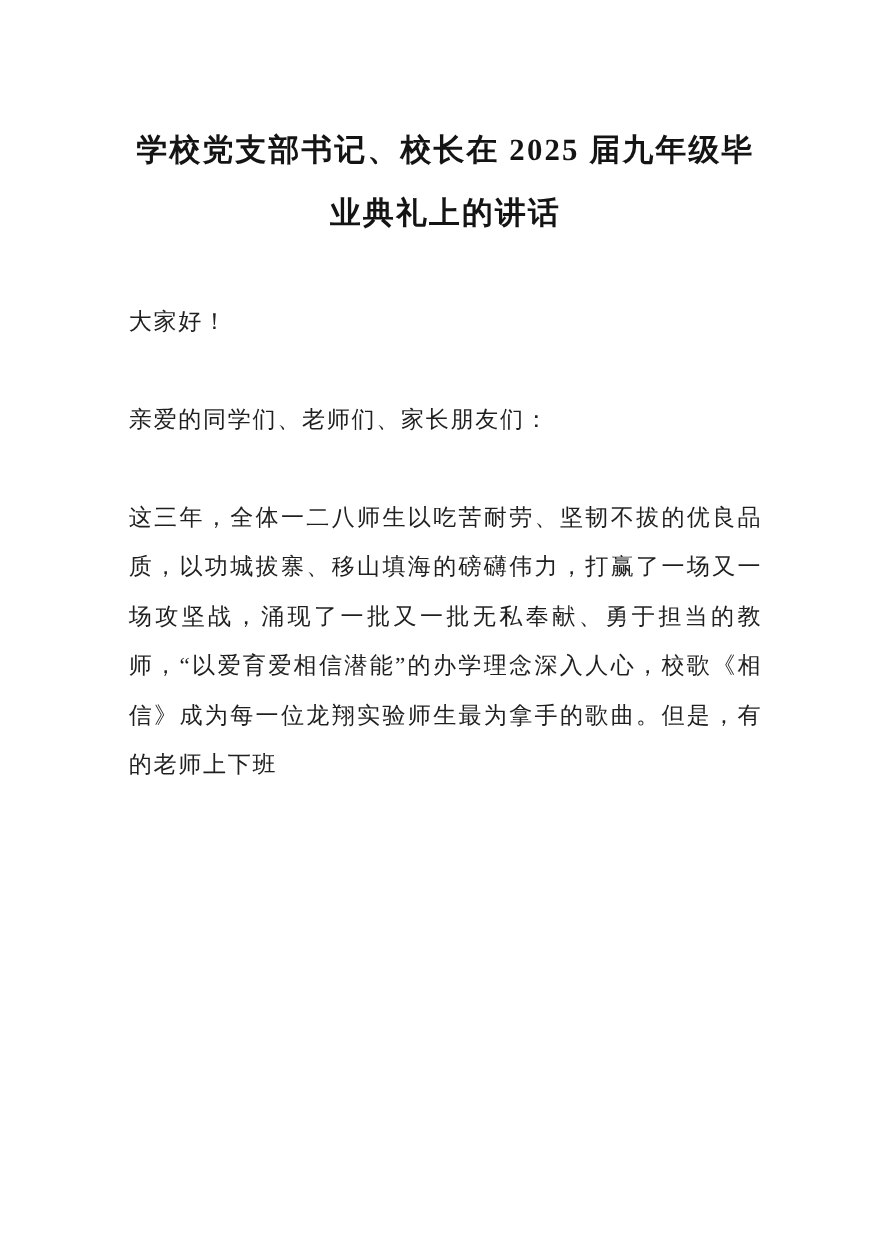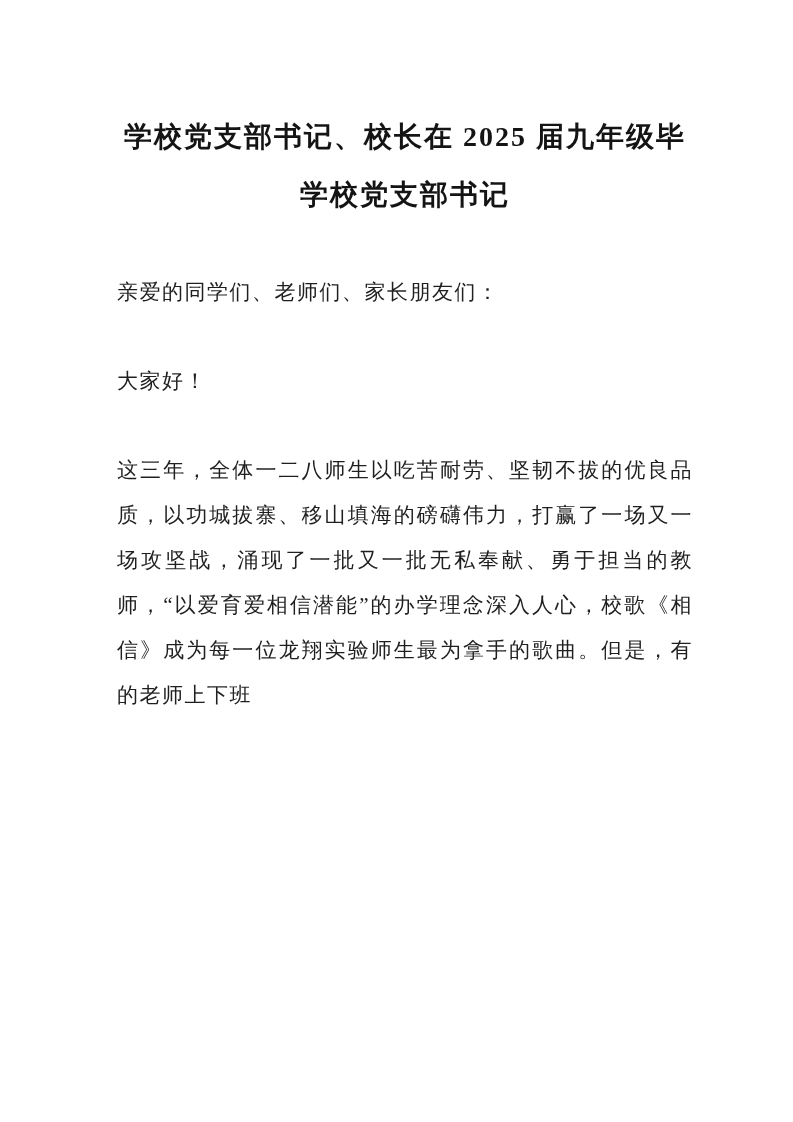--- a/index.html
+++ b/index.html
@@ -41,23 +41,23 @@
     font-weight: 400;
   }
 </style>
 </head>
 <body>
 
 <div class="page">
 
   <h1 class="doc-title">
     <span class="title-line">学校党支部书记、校长在 2025 届九年级毕</span>
-    <span class="title-line">学校党支部书记</span>
+    <span class="title-line">业典礼上的讲话</span>
   </h1>
 
+  <p class="para">大家好！</p>
+
   <p class="para">亲爱的同学们、老师们、家长朋友们：</p>
-
-  <p class="para">大家好！</p>
 
 
   <p class="para">这三年，全体一二八师生以吃苦耐劳、坚韧不拔的优良品质，以功城拔寨、移山填海的磅礴伟力，打赢了一场又一场攻坚战，涌现了一批又一批无私奉献、勇于担当的教师，“以爱育爱相信潜能”的办学理念深入人心，校歌《相信》成为每一位龙翔实验师生最为拿手的歌曲。但是，有的老师上下班</p>
 
 </div>
 
 </body></html>

